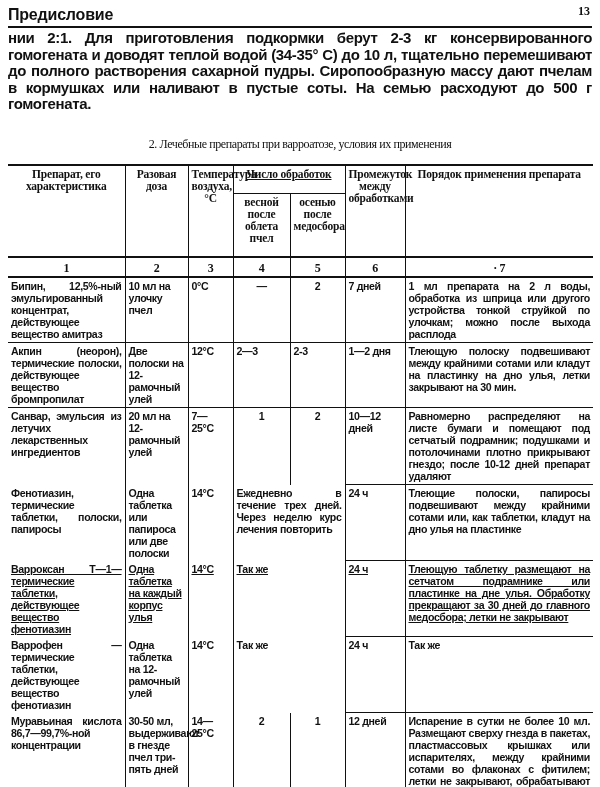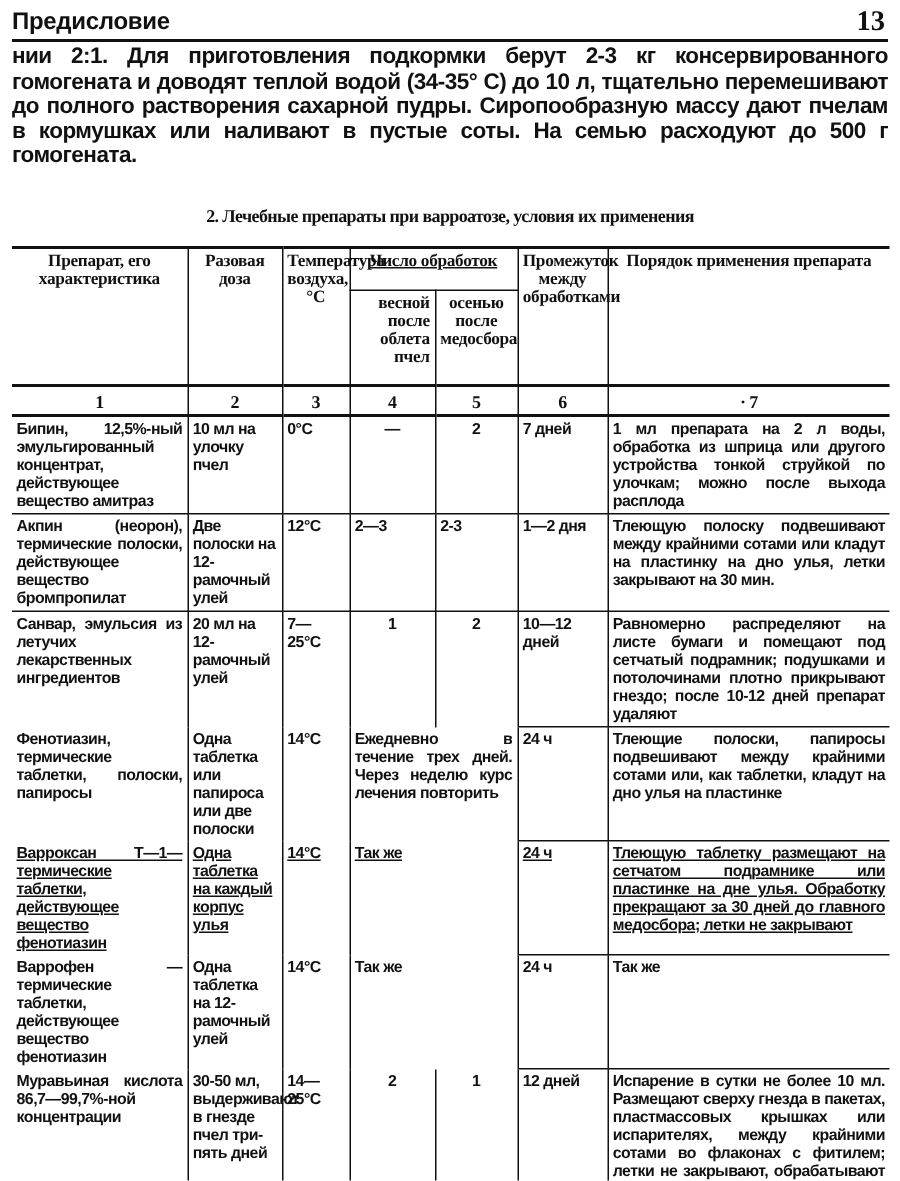--- a/index.html
+++ b/index.html
@@ -12,33 +12,33 @@
     position: absolute; left: 8px; right: 8px; top: 4px; height: 22px;
     border-bottom: 2px solid #111;
   }
   .running-head {
     position: absolute; left: 0; bottom: 2px;
     font-family: "Liberation Sans", "DejaVu Sans", sans-serif;
     font-weight: bold; font-size: 16px; letter-spacing: -0.2px;
   }
   .page-number {
     position: absolute; right: 2px; top: 0;
-    font-weight: bold; font-size: 19px;
+    font-weight: bold; font-size: 12px;
   }
   .body-text {
     position: absolute; left: 8px; right: 8px; top: 30px;
     font-family: "Liberation Sans", "DejaVu Sans", sans-serif;
     font-size: 15px; font-weight: bold; line-height: 16.5px;
     text-align: justify; letter-spacing: -0.35px;
   }
   .body-text p { margin: 0; }
   .body-text p.indent { text-indent: 18px; margin-top: 3px; }
   .table-title {
     position: absolute; left: 0; right: 0; top: 137px; text-align: center;
-    font-weight: bold; font-size: 12px; letter-spacing: -0.4px;
+    font-weight: normal; font-size: 12px; letter-spacing: -0.4px;
   }
   table.drugs {
     position: absolute; left: 8px; top: 164px; width: 585px;
     border-collapse: collapse; table-layout: fixed;
     font-family: "Liberation Sans", "DejaVu Sans", sans-serif;
     font-weight: bold; font-size: 10.6px; line-height: 12px; letter-spacing: -0.35px;
   }
   table.drugs col.c1 { width: 117px; }
   table.drugs col.c2 { width: 63px; }
   table.drugs col.c3 { width: 45px; }
@@ -104,21 +104,21 @@
   <thead>
     <tr class="h1">
       <th rowspan="2">Препарат, его характеристика</th>
       <th rowspan="2">Разовая доза</th>
       <th rowspan="2" style="hyphens:auto;">Температура воздуха, °С</th>
       <th colspan="2" class="group"><span>Число обработок</span></th>
       <th rowspan="2">Промежуток между обработками</th>
       <th rowspan="2">Порядок применения препарата</th>
     </tr>
     <tr class="h2">
-      <th style="height:58px;text-align:right;">весной после облета пчел</th>
+      <th style="height:58px;">весной после облета пчел</th>
       <th>осенью после медосбора</th>
     </tr>
     <tr class="nums">
       <td>1</td>
       <td>2</td>
       <td>3</td>
       <td>4</td>
       <td>5</td>
       <td>6</td>
       <td>· 7</td>

